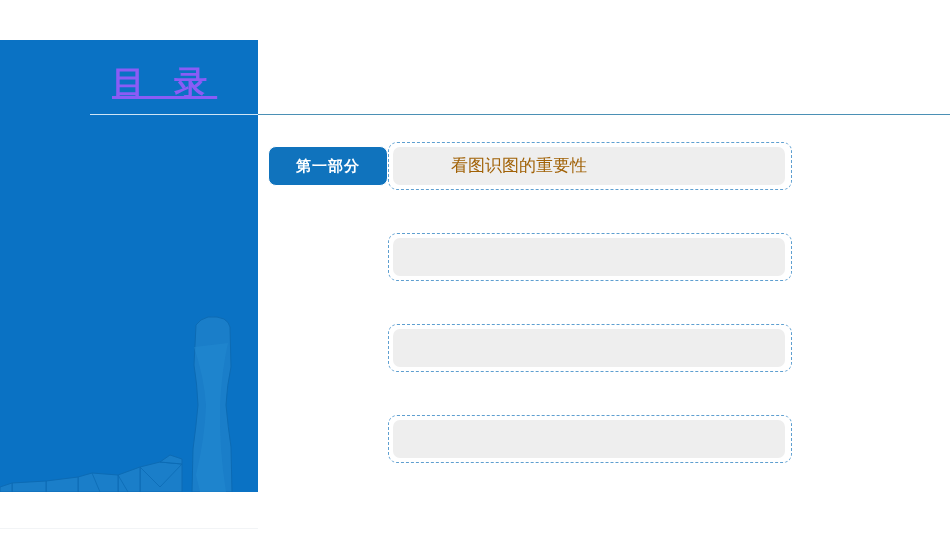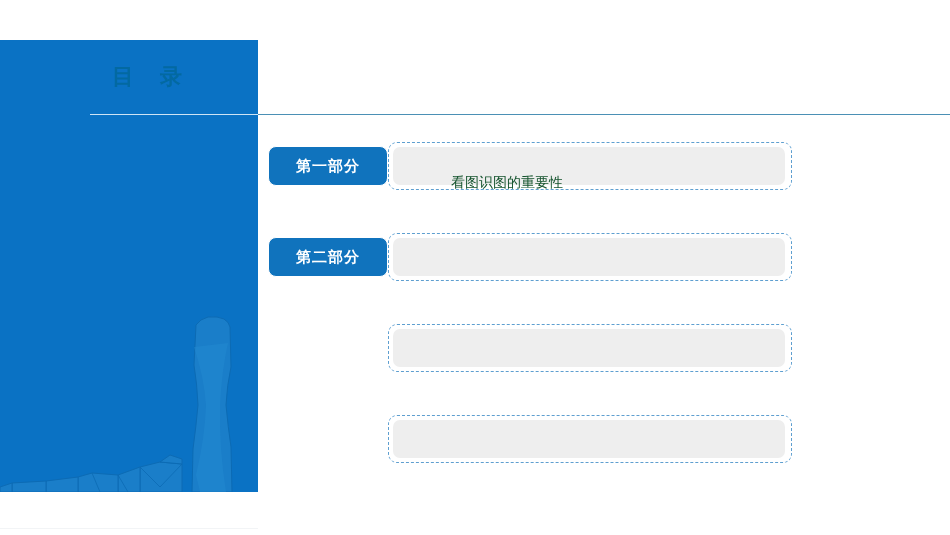--- a/index.html
+++ b/index.html
@@ -38,26 +38,27 @@
     width: 258px;
     height: 185px;
     display: block;
   }
 
   
   .title-text {
     position: absolute;
     left: 112px;
     top: 66px;
-    font-size: 22px;
+    font-size: 33px;
     font-weight: bold;
-    color: #0369a1;
+    color: #8b5cf6;
     letter-spacing: 10px;
     line-height: 1;
     white-space: nowrap;
+    text-decoration: underline;
   }
 
   .title-rule-inner {
     position: absolute;
     left: 90px;
     top: 114px;
     width: 168px;
     height: 1px;
     background: #cfe4f5;
   }
@@ -104,25 +105,25 @@
     width: 392px;
     height: 38px;
     box-sizing: border-box;
     background: #eeeeee;
     border-radius: 7px;
   }
 
   .row-label {
     position: absolute;
     left: 183px;
-    top: 16px;
+    top: 0;
     height: 48px;
     line-height: 48px;
-    font-size: 14px;
-    color: #14532d;
+    font-size: 17px;
+    color: #a16207;
     white-space: nowrap;
   }
 
   .row-badge {
     position: absolute;
     left: 0;
     top: 4px;
     width: 120px;
     height: 40px;
     box-sizing: border-box;
@@ -188,21 +189,20 @@
     <div class="row" style="top:142px">
       <div class="row-dashed"></div>
       <div class="row-fill"></div>
       <div class="row-label">看图识图的重要性</div>
       <div class="row-badge">第一部分</div>
     </div>
 
     <div class="row" style="top:233px">
       <div class="row-dashed"></div>
       <div class="row-fill"></div>
-      <div class="row-badge">第二部分</div>
     </div>
 
     <div class="row" style="top:324px">
       <div class="row-dashed"></div>
       <div class="row-fill"></div>
     </div>
 
     <div class="row" style="top:415px">
       <div class="row-dashed"></div>
       <div class="row-fill"></div>

